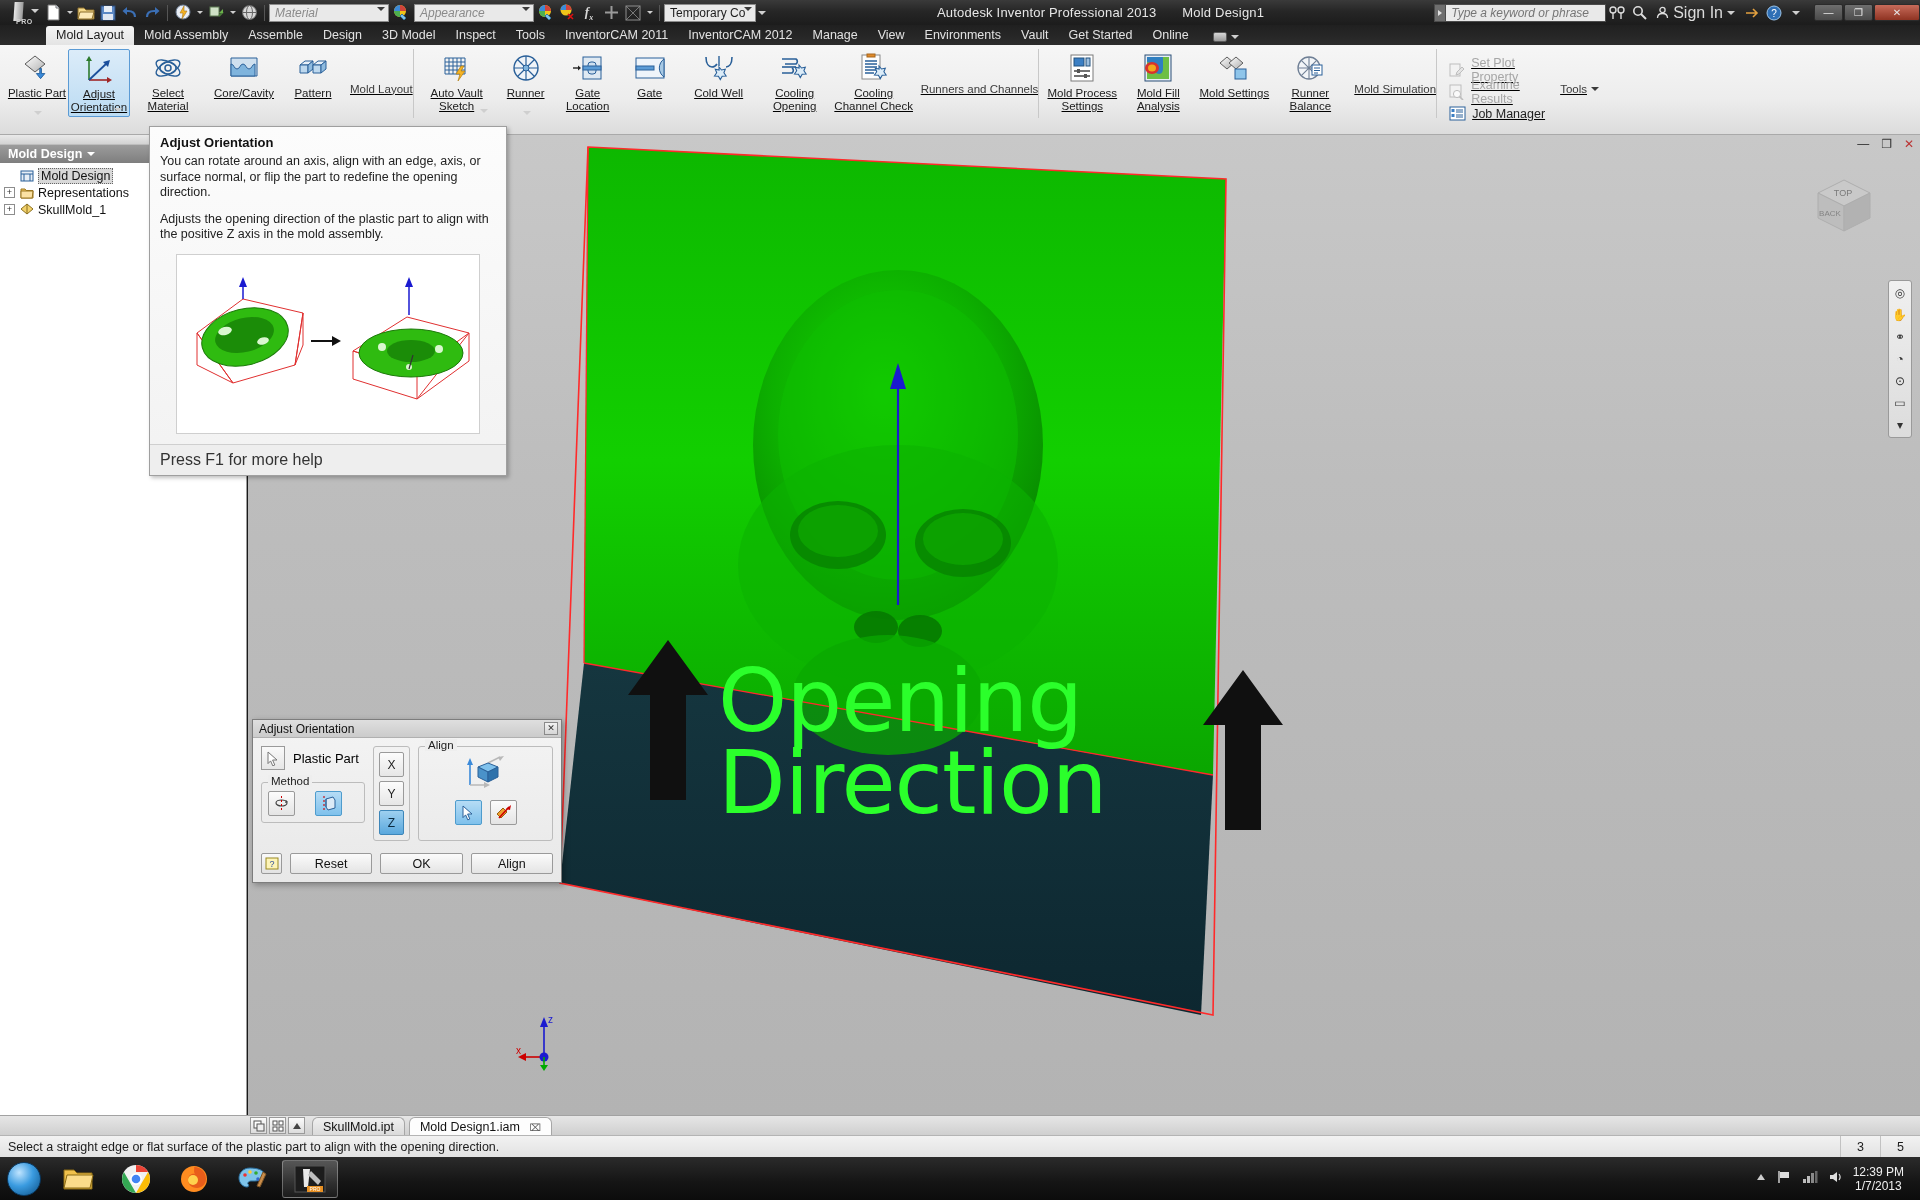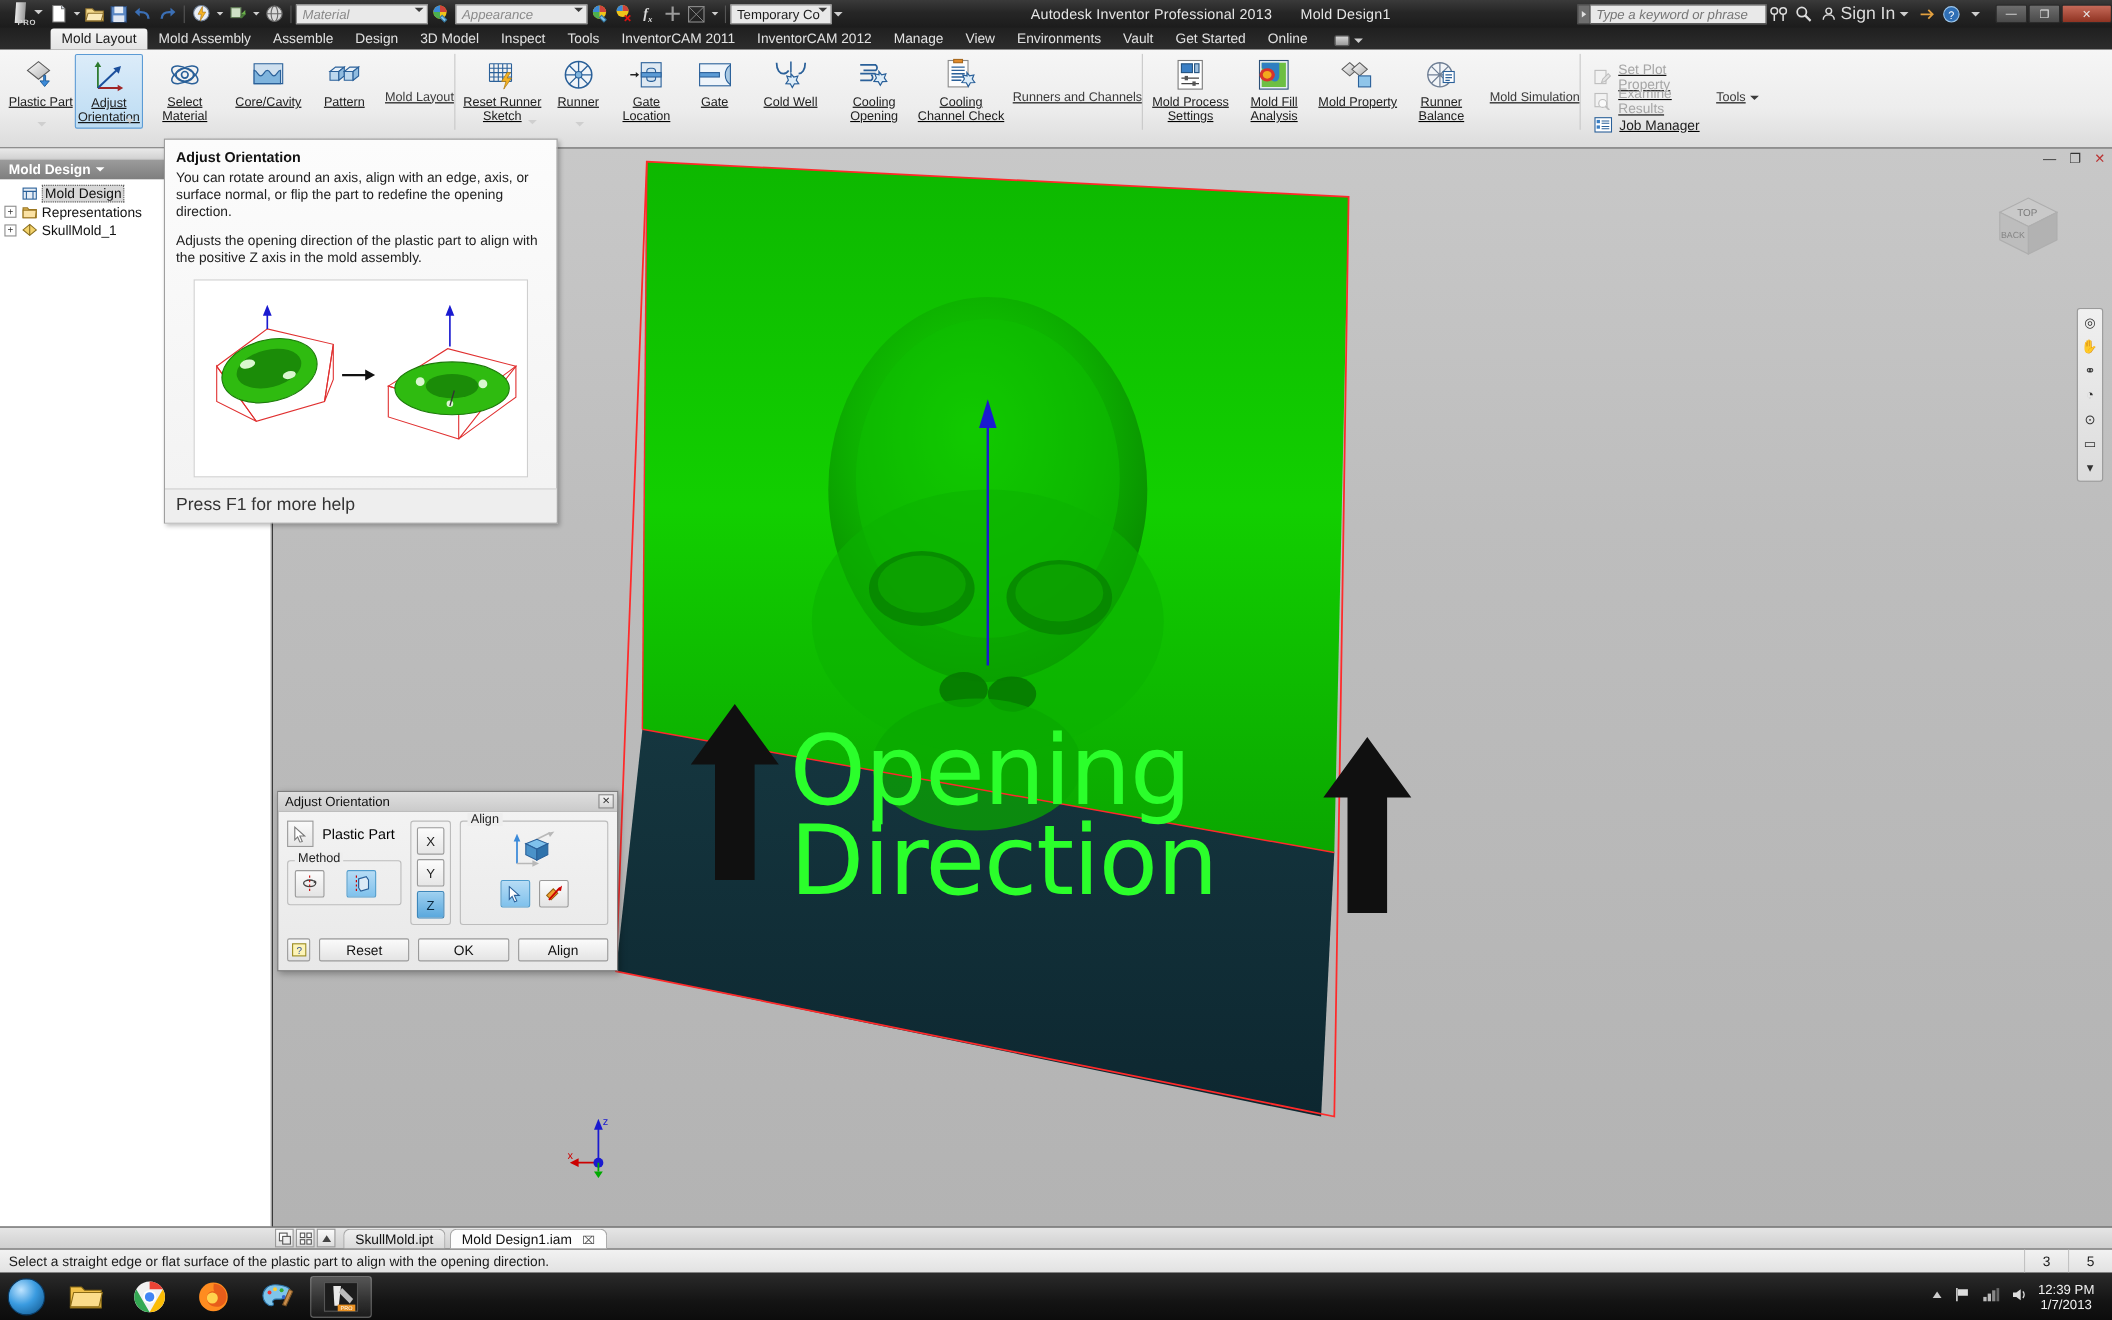--- a/index.html
+++ b/index.html
@@ -605,21 +605,21 @@
       <div class="rgroup-items">
         <div class="rbtn wide">
           <div class="rbtn-ico">
             <svg width="32" height="28" viewBox="0 0 32 28">
               <g stroke="#2a6099" stroke-width="1">
                   <path d="M4 4h20M4 8h20M4 12h20M4 16h20M4 20h20M4 4v16M8 4v16M12 4v16M16 4v16M20 4v16M24 4v16"></path>
                 </g>
               <path d="M20 12l-5 8h4l-2 7 7-10h-4l3-5z" fill="#f5b324" stroke="#b07c14" stroke-width=".7"></path>
             </svg>
           </div>
-          <div class="rbtn-lbl">Reset Runner Sketch</div>
+          <div class="rbtn-lbl">Auto Vault Sketch</div>
           <div class="dd caret-d" style="position:absolute;"></div>
         </div>
 
         <div class="rbtn">
           <div class="rbtn-ico">
             <svg width="30" height="30" viewBox="0 0 30 30">
               <circle cx="15" cy="15" r="12" fill="#f0f4f8" stroke="#2a6099" stroke-width="1.4"></circle>
               <g stroke="#2a6099" stroke-width="1.2">
                   <path d="M15 3v24M3 15h24M6.5 6.5l17 17M23.5 6.5l-17 17"></path>
                 </g>
@@ -741,21 +741,21 @@
               <path d="M18 3l7 6-7 6-7-6z" fill="url(#g2)" stroke="#5e5e5e"></path>
               <defs>
                   <linearGradient id="g2" x1="0" y1="0" x2="1" y2="1">
                     <stop offset="0" stop-color="#fff"></stop>
                     <stop offset="1" stop-color="#aeaeae"></stop>
                   </linearGradient>
                 </defs>
               <rect x="17" y="15" width="11" height="10" fill="#8fc5ea" stroke="#2a6099"></rect>
             </svg>
           </div>
-          <div class="rbtn-lbl">Mold Property</div>
+          <div class="rbtn-lbl">Mold Settings</div>
         </div>
 
         <div class="rbtn wide">
           <div class="rbtn-ico">
             <svg width="30" height="30" viewBox="0 0 30 30">
               <circle cx="14" cy="15" r="11" fill="#f2f5f8" stroke="#6f7f95" stroke-width="1.3"></circle>
               <g stroke="#6f7f95" stroke-width="1.1">
                   <path d="M14 4v22M3 15h22M6.3 7.3l15.4 15.4M21.7 7.3L6.3 22.7"></path>
                 </g>
               <rect x="17" y="12" width="10" height="10" fill="#fff" stroke="#2a6099"></rect>

